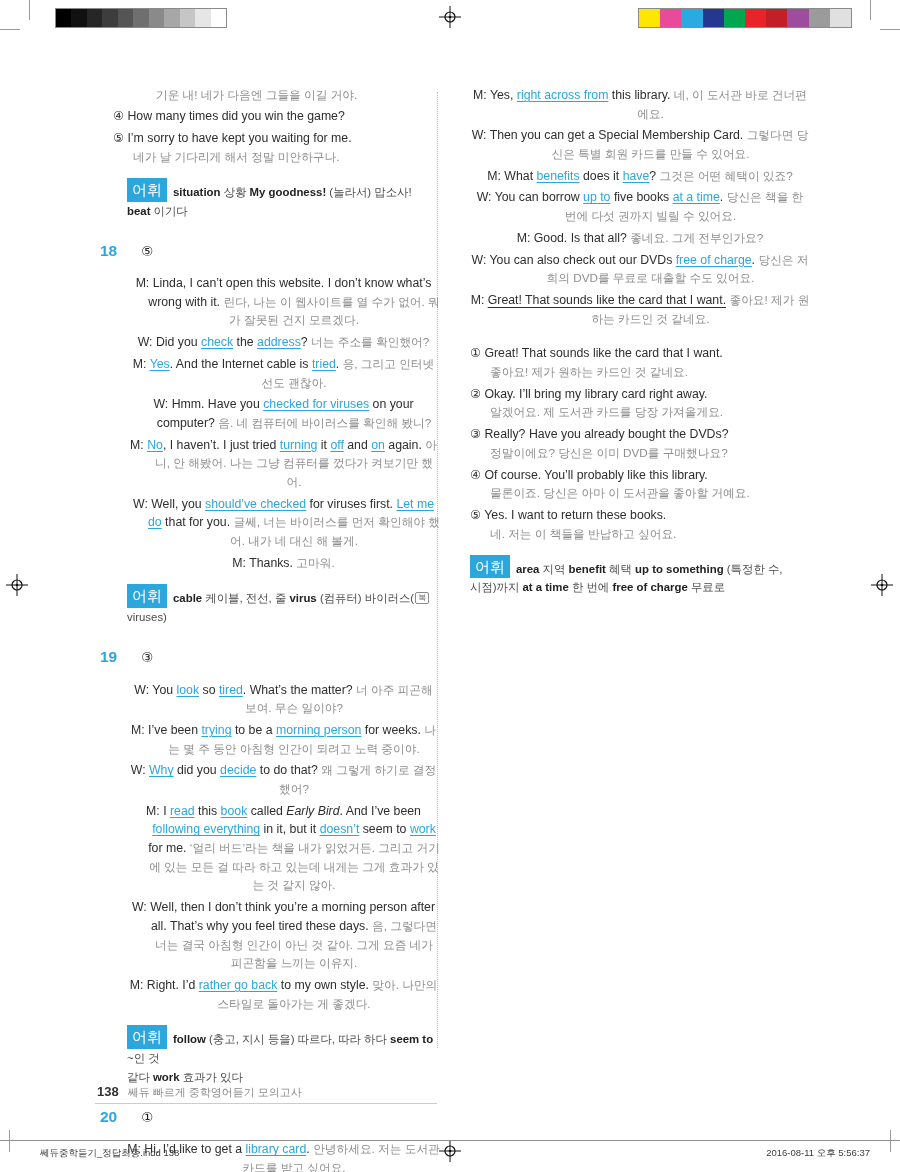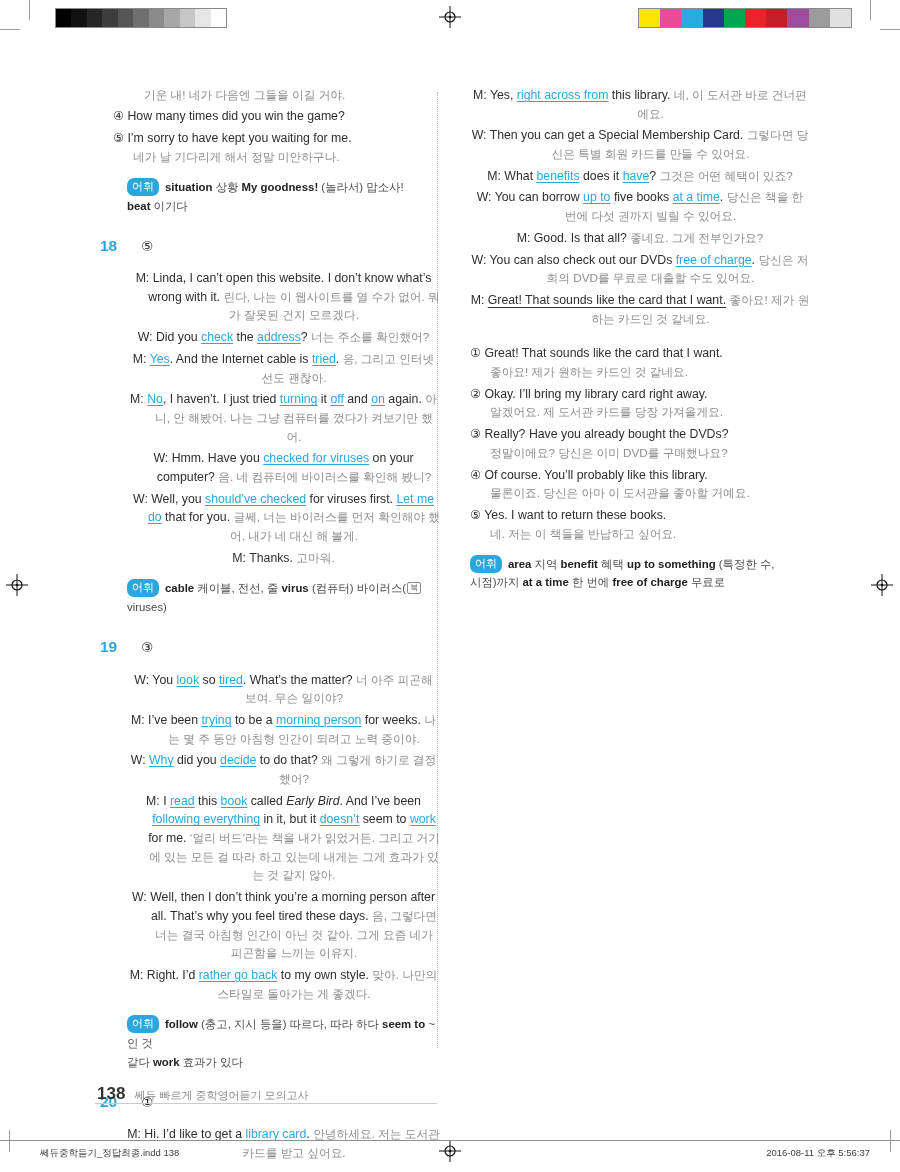--- a/index.html
+++ b/index.html
@@ -18,50 +18,50 @@
 
   
   .divider{position:absolute;left:437px;top:92px;height:956px;width:0;border-left:1px dotted #bcbcbc;}
 
   
   .col{position:absolute;top:86px;width:340px;font-size:12.3px;color:#2e2e2e;line-height:1.52;}
   #col-left{left:100px;}
   #col-right{left:470px;}
 
   .blk{margin-bottom:3px;}
-  .plain{margin-left:44px;}
+  .plain{margin-left:56px;}
   .ko{color:#8d8d8d;font-size:11.7px;}
   .koline{text-indent:0;}
 
   .dialogue{padding-left:21px;text-indent:-21px;text-align:center;}
   #col-left .dialogue{margin-left:27px;}
   .spk{color:#2e2e2e;}
 
   .option{padding-left:20px;text-indent:-20px;margin-bottom:4px;}
   #col-left .option{margin-left:13px;}
   .onum{color:#2e2e2e;}
 
   .kw{color:var(--accent,#2ba7de);text-decoration:underline;text-underline-offset:2px;text-decoration-thickness:1px;}
   .ansul{text-decoration:underline;text-underline-offset:2.5px;text-decoration-thickness:1px;color:#2e2e2e;}
   .it{font-style:italic;}
 
   .vocab{margin:12px 0 10px;font-size:11.4px;color:#4a4a4a;line-height:1.65;}
   #col-left .vocab{margin-left:27px;}
   .term{font-weight:bold;color:#222;}
-  .vlabel{display:inline-block;background:var(--accent,#2ba7de);color:#fff;font-size:11px;padding:1px 5px;border-radius:7px;margin-right:6px;line-height:1.45;vertical-align:1px;}
+  .vlabel{display:inline-block;background:var(--accent,#2ba7de);color:#fff;font-size:15px;padding:1px 5px;border-radius:0;margin-right:6px;line-height:1.45;vertical-align:1px;}
   .vbadge{display:inline-block;border:1px solid #8a8a8a;color:#666;font-size:8px;line-height:1;padding:1px 2px;border-radius:2px;vertical-align:2px;margin:0 1px;}
 
   .section{margin:18px 0 12px;}
   .qnum{color:var(--accent,#2ba7de);font-weight:bold;font-size:15.5px;margin-right:24px;}
   .ansnum{font-size:13.5px;color:#222;}
   .gap{height:10px;}
 
   
   .pagefooter{position:absolute;left:97px;top:1084px;font-size:11px;color:#8a8a8a;white-space:nowrap;}
-  .pagefooter .pnum{font-weight:bold;color:#333;font-size:17px;margin-right:9px;}
+  .pagefooter .pnum{font-weight:bold;color:#333;font-size:13px;margin-right:9px;}
   .footrule{position:absolute;left:95px;top:1103px;width:342px;height:1px;background:#cccccc;}
 
   
   .slugline{position:absolute;left:0;top:1140px;width:900px;height:1px;background:#8f8f8f;}
   .slug{position:absolute;top:1147px;font-size:9.5px;color:#3c3c3c;white-space:nowrap;}
   #slug-left{left:40px;}
   #slug-right{right:30px;}
 </style>
 </head>
 <body>
@@ -128,22 +128,22 @@
 
 <div class="col" id="col-left">
     <div class="blk plain ko">기운 내! 네가 다음엔 그들을 이길 거야.</div>
     <div class="blk option"><span class="onum">④ </span><span class="">How many times did you win the game?</span></div>
     <div class="blk option"><span class="onum">⑤ </span><span class="">I’m sorry to have kept you waiting for me.</span><div class="ko koline">네가 날 기다리게 해서 정말 미안하구나.</div></div>
     <div class="blk vocab"><span class="vlabel">어휘</span><span class="term">situation</span><span class=""> 상황   </span><span class="term">My goodness!</span><span class=""> (놀라서) 맙소사!</span><br><span class="term">beat</span><span class=""> 이기다</span></div>
     <div class="blk section"><span class="qnum">18</span><span class="ansnum">⑤</span></div>
     <div class="blk dialogue"><span class="spk">M: </span><span class="">Linda, I can’t open this website. I don’t know what’s wrong with it. </span><span class="ko">린다, 나는 이 웹사이트를 열 수가 없어. 뭐가 잘못된 건지 모르겠다.</span></div>
     <div class="blk dialogue"><span class="spk">W: </span><span class="">Did you </span><span class="kw">check</span><span class=""> the </span><span class="kw">address</span><span class="">? </span><span class="ko">너는 주소를 확인했어?</span></div>
     <div class="blk dialogue"><span class="spk">M: </span><span class="kw">Yes</span><span class="">. And the Internet cable is </span><span class="kw">tried</span><span class="">. </span><span class="ko">응, 그리고 인터넷 선도 괜찮아.</span></div>
+    <div class="blk dialogue"><span class="spk">W: </span><span class="">Hmm. Have you </span><span class="kw">checked for viruses</span><span class=""> on your computer? </span><span class="ko">음. 네 컴퓨터에 바이러스를 확인해 봤니?</span></div>
     <div class="blk dialogue"><span class="spk">M: </span><span class="kw">No</span><span class="">, I haven’t. I just tried </span><span class="kw">turning</span><span class=""> it </span><span class="kw">off</span><span class=""> and </span><span class="kw">on</span><span class=""> again. </span><span class="ko">아니, 안 해봤어. 나는 그냥 컴퓨터를 껐다가 켜보기만 했어.</span></div>
-    <div class="blk dialogue"><span class="spk">W: </span><span class="">Hmm. Have you </span><span class="kw">checked for viruses</span><span class=""> on your computer? </span><span class="ko">음. 네 컴퓨터에 바이러스를 확인해 봤니?</span></div>
     <div class="blk dialogue"><span class="spk">W: </span><span class="">Well, you </span><span class="kw">should’ve checked</span><span class=""> for viruses first. </span><span class="kw">Let me do</span><span class=""> that for you. </span><span class="ko">글쎄, 너는 바이러스를 먼저 확인해야 했어. 내가 네 대신 해 볼게.</span></div>
     <div class="blk dialogue"><span class="spk">M: </span><span class="">Thanks. </span><span class="ko">고마워.</span></div>
     <div class="blk vocab"><span class="vlabel">어휘</span><span class="term">cable</span><span class=""> 케이블, 전선, 줄   </span><span class="term">virus</span><span class=""> (컴퓨터) 바이러스(</span><span class="vbadge">복</span><span class=""> viruses)</span></div>
     <div class="blk section"><span class="qnum">19</span><span class="ansnum">③</span></div>
     <div class="blk dialogue"><span class="spk">W: </span><span class="">You </span><span class="kw">look</span><span class=""> so </span><span class="kw">tired</span><span class="">. What’s the matter? </span><span class="ko">너 아주 피곤해 보여. 무슨 일이야?</span></div>
     <div class="blk dialogue"><span class="spk">M: </span><span class="">I’ve been </span><span class="kw">trying</span><span class=""> to be a </span><span class="kw">morning person</span><span class=""> for weeks. </span><span class="ko">나는 몇 주 동안 아침형 인간이 되려고 노력 중이야.</span></div>
     <div class="blk dialogue"><span class="spk">W: </span><span class="kw">Why</span><span class=""> did you </span><span class="kw">decide</span><span class=""> to do that? </span><span class="ko">왜 그렇게 하기로 결정했어?</span></div>
     <div class="blk dialogue"><span class="spk">M: </span><span class="">I </span><span class="kw">read</span><span class=""> this </span><span class="kw">book</span><span class=""> called </span><span class="it">Early Bird</span><span class="">. And I’ve been </span><span class="kw">following everything</span><span class=""> in it, but it </span><span class="kw">doesn’t</span><span class=""> seem to </span><span class="kw">work</span><span class=""> for me. </span><span class="ko">‘얼리 버드’라는 책을 내가 읽었거든. 그리고 거기에 있는 모든 걸 따라 하고 있는데 내게는 그게 효과가 있는 것 같지 않아.</span></div>
     <div class="blk dialogue"><span class="spk">W: </span><span class="">Well, then I don’t think you’re a morning person after all. That’s why you feel tired these days. </span><span class="ko">음, 그렇다면 너는 결국 아침형 인간이 아닌 것 같아. 그게 요즘 네가 피곤함을 느끼는 이유지.</span></div>
     <div class="blk dialogue"><span class="spk">M: </span><span class="">Right. I’d </span><span class="kw">rather go back</span><span class=""> to my own style. </span><span class="ko">맞아. 나만의 스타일로 돌아가는 게 좋겠다.</span></div>

